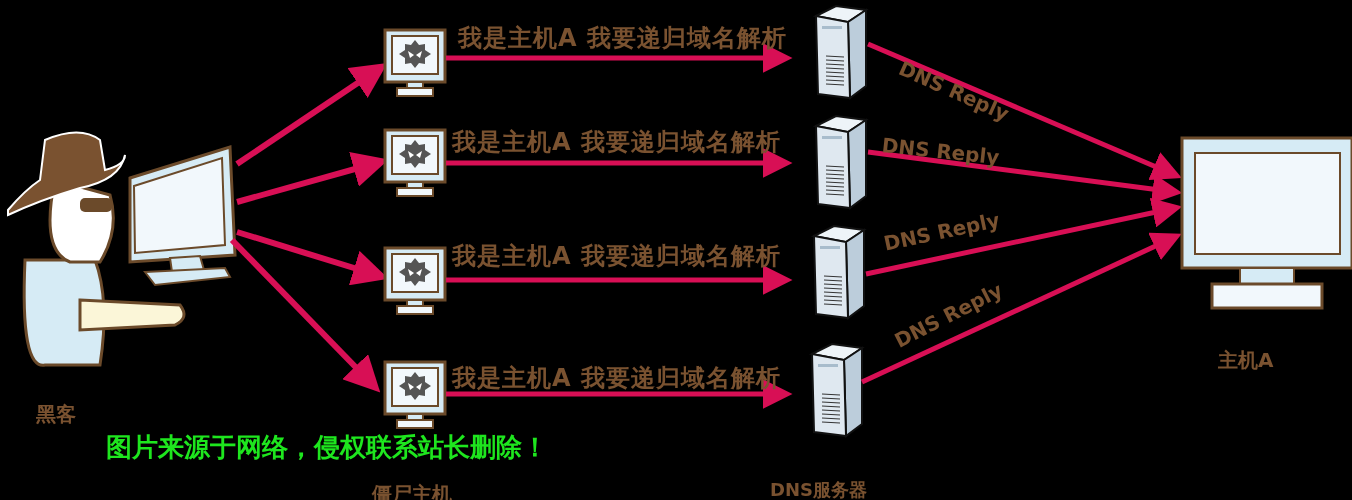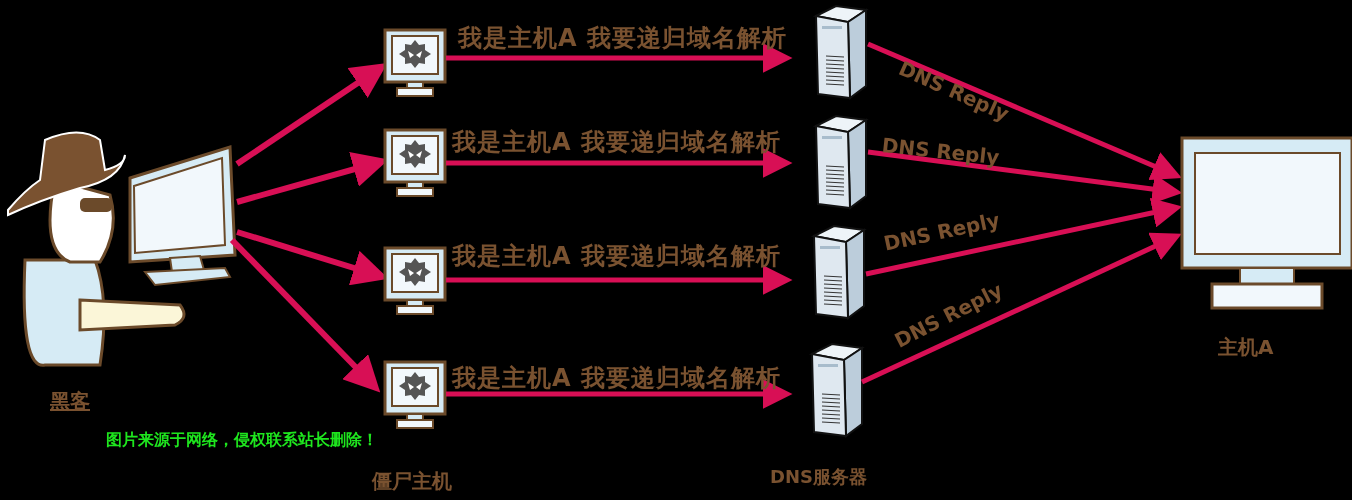--- a/index.html
+++ b/index.html
@@ -1,21 +1,21 @@
 <!DOCTYPE html>
 <html><head>
 <meta charset="utf-8">
 <style>
   html,body{margin:0;padding:0;background:#000;}
   body{width:1352px;height:500px;position:relative;overflow:hidden;font-family:"DejaVu Sans",sans-serif;}
   .lbl{position:absolute;color:#7a5230;font-weight:bold;white-space:nowrap;}
   .req{font-size:24px;letter-spacing:1px;}
   .dns{font-size:20px;transform-origin:left center;}
-  .caption{font-size:20px;}
-  .watermark{position:absolute;color:#1ee61e;font-weight:bold;font-size:16px;white-space:nowrap;}
+  .caption{font-size:20px;margin-top:13px;}
+  .watermark{position:absolute;color:#1ee61e;font-weight:bold;font-size:26px;white-space:nowrap;}
   svg{position:absolute;left:0;top:0;}
 </style>
 </head>
 <body>
 
 <svg width="1352" height="500">
   <defs>
     <marker id="ah" markerWidth="6" markerHeight="6" refX="4.5" refY="3" orient="auto" markerUnits="strokeWidth">
       <path d="M0,0 L6,3 L0,6 Z" fill="#d80f55"></path>
     </marker>
@@ -102,18 +102,18 @@
 <div class="lbl req" style="left:458px;top:22px;">我是主机A  我要递归域名解析</div>
 <div class="lbl req" style="left:452px;top:126px;">我是主机A  我要递归域名解析</div>
 <div class="lbl req" style="left:452px;top:240px;">我是主机A  我要递归域名解析</div>
 <div class="lbl req" style="left:452px;top:362px;">我是主机A  我要递归域名解析</div>
 
 <div class="lbl dns" style="left:900px;top:55px;transform:rotate(24deg);">DNS Reply</div>
 <div class="lbl dns" style="left:882px;top:133px;transform:rotate(6deg);">DNS Reply</div>
 <div class="lbl dns" style="left:884px;top:232px;transform:rotate(-12deg);">DNS Reply</div>
 <div class="lbl dns" style="left:896px;top:330px;transform:rotate(-27deg);">DNS Reply</div>
 
-<div class="lbl caption" style="left:50px;top:388px;text-decoration:underline;">黑客</div>
+<div class="lbl caption" style="left:36px;top:388px;">黑客</div>
 <div class="lbl caption" style="left:372px;top:468px;">僵尸主机</div>
 <div class="lbl caption" style="left:770px;top:465px;font-size:18px;">DNS服务器</div>
 <div class="lbl caption" style="left:1218px;top:334px;">主机A</div>
 
 <div class="watermark" style="left:106px;top:430px;">图片来源于网络，侵权联系站长删除！</div>
 
 </body></html>

